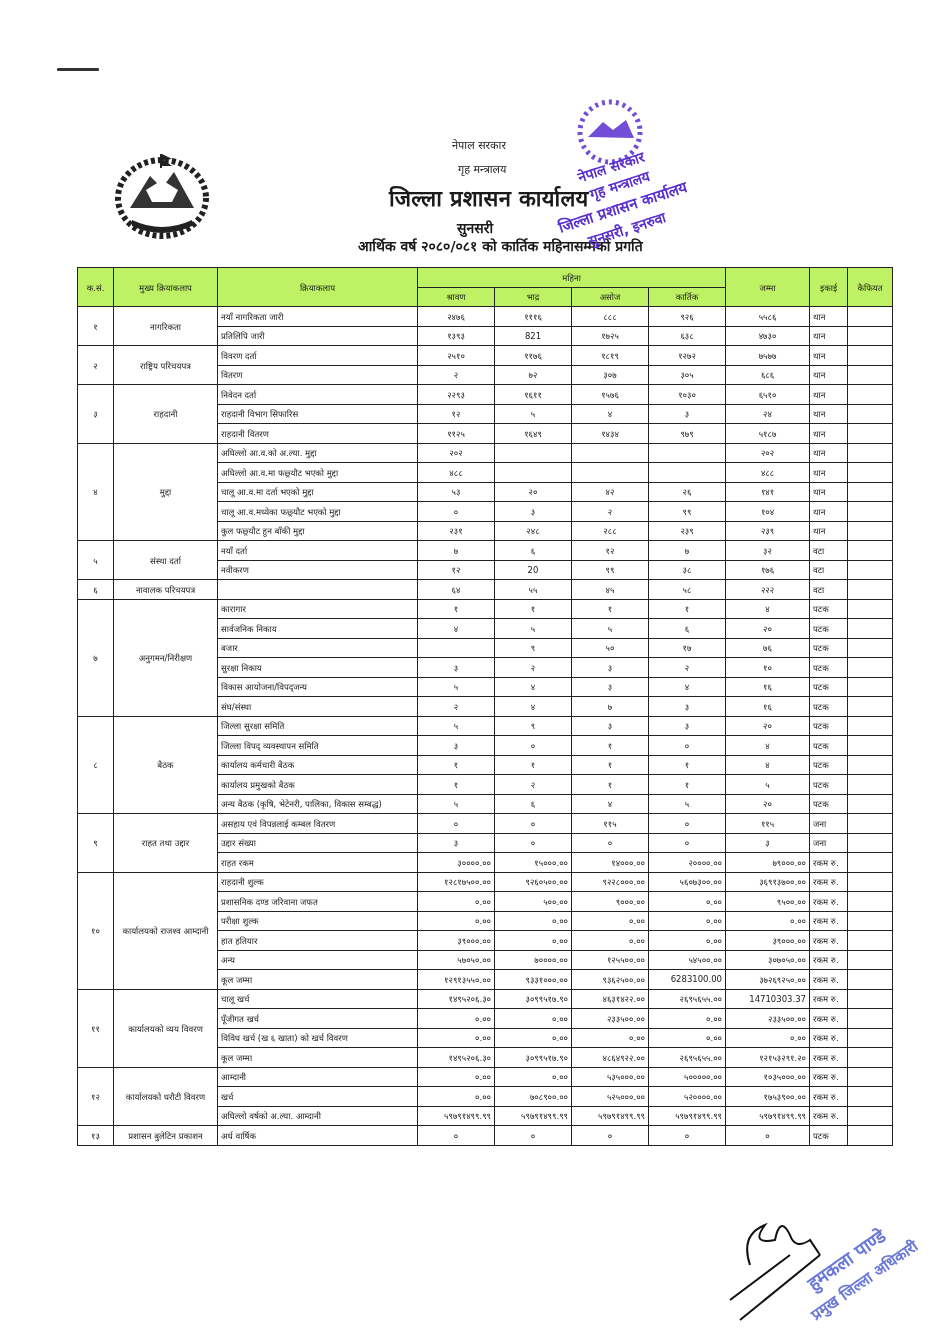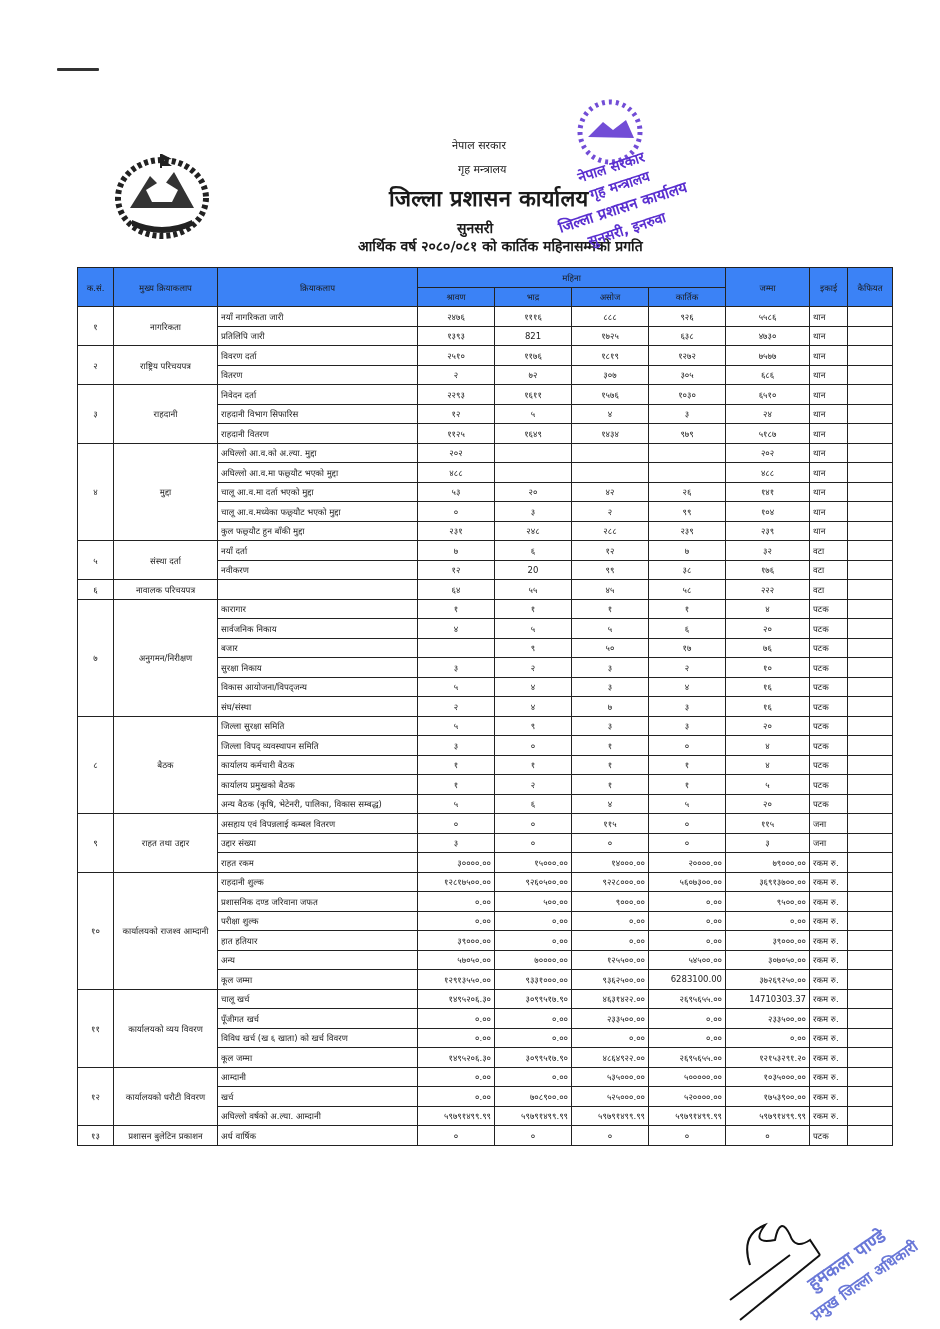--- a/index.html
+++ b/index.html
@@ -11,21 +11,21 @@
   .h-line1 { position: absolute; left: 452px; top: 137px; font-size: 11px; }
   .h-line2 { position: absolute; left: 458px; top: 161px; font-size: 11px; }
   .h-title { position: absolute; left: 389px; top: 182px; font-size: 22px; font-weight: bold; letter-spacing: 0.2px; }
   .h-line3 { position: absolute; left: 457px; top: 218px; font-size: 14px; font-weight: bold; }
   .h-sub { position: absolute; left: 358px; top: 236px; font-size: 14px; font-weight: bold; }
   .stamp { position: absolute; left: 548px; top: 92px; width: 150px; height: 160px; }
   table.report { position: absolute; left: 77px; top: 267px; width: 815px;
                  border-collapse: collapse; table-layout: fixed; font-size: 8.5px; }
   table.report td, table.report th { border: 1.4px solid #222; padding: 0 3px; height: 18.5px;
                  overflow: hidden; white-space: nowrap; }
-  table.report th { background: #3b82f6; font-weight: normal; font-size: 8.5px; }
+  table.report th { background: #bef264; font-weight: normal; font-size: 8.5px; }
   .c { text-align: center; }
   .r { text-align: right; }
   .l { text-align: left; }
   .hdr1 th { height: 24px; }
   .hdr2 th { height: 28px; }
   .signature { position: absolute; left: 720px; top: 1195px; width: 220px; height: 130px; }
 </style>
 </head>
 <body>
 

